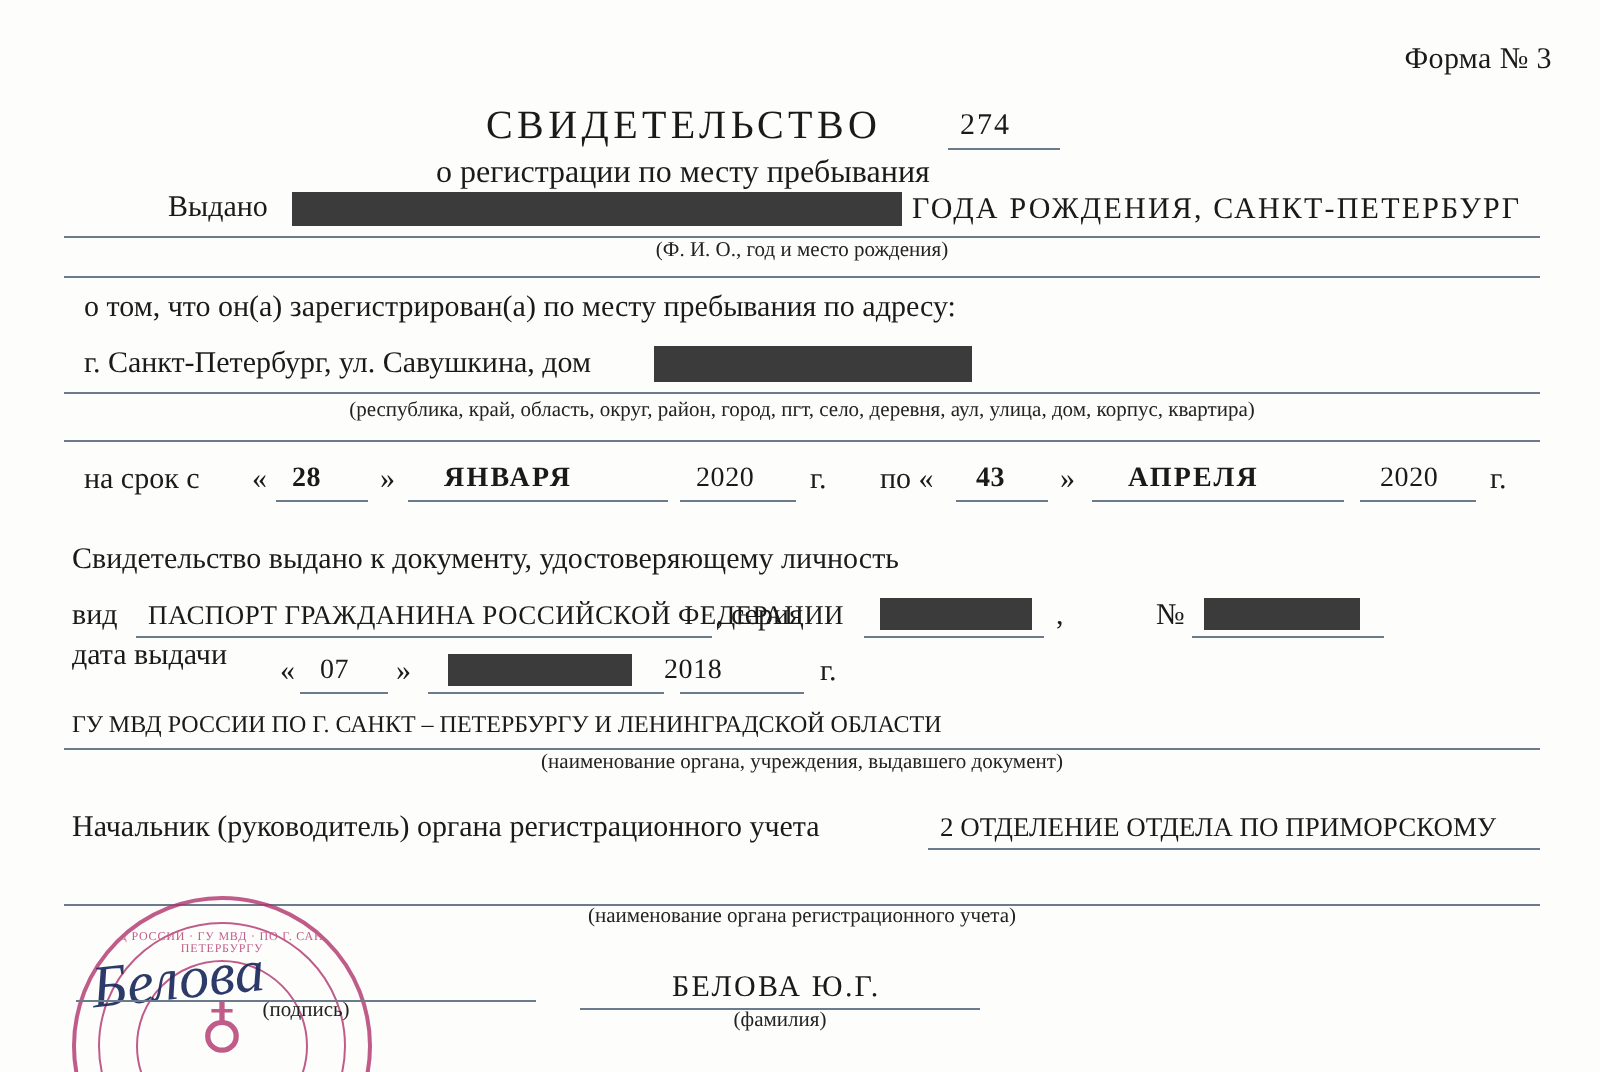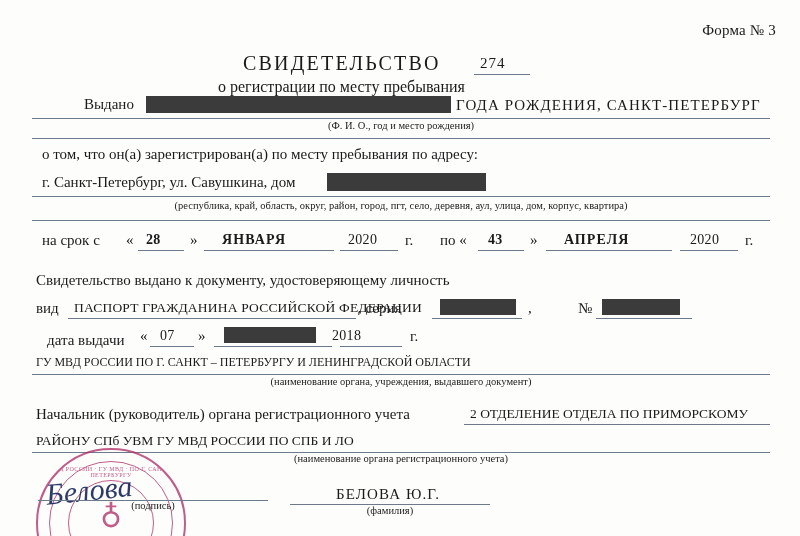--- a/index.html
+++ b/index.html
@@ -168,39 +168,38 @@
   <div class="abs" style="top:300px; left:74px; font-size:13.5px; letter-spacing:0.2px;">ПАСПОРТ ГРАЖДАНИНА РОССИЙСКОЙ ФЕДЕРАЦИИ</div>
   <div class="rule" style="top:318px; left:68px; width:288px;"></div>
   <div class="abs lbl" style="top:300px; left:358px;">, серия</div>
   <div class="abs" style="top:299px; left:440px; width:76px; height:16px; background:#3b3b3b;"></div>
   <div class="rule" style="top:318px; left:432px; width:90px;"></div>
   <div class="abs lbl" style="top:300px; left:528px;">,</div>
   <div class="abs lbl" style="top:300px; left:578px;">№</div>
   <div class="abs" style="top:299px; left:602px; width:78px; height:16px; background:#3b3b3b;"></div>
   <div class="rule" style="top:318px; left:596px; width:96px;"></div>
 
-  <div class="abs lbl" style="top:332px; left:36px;margin-left:11px;">дата выдачи</div>
+  <div class="abs lbl" style="top:320px; left:36px;">дата выдачи</div>
   <div class="abs lbl" style="top:328px; left:140px;">«</div>
   <div class="abs hand" style="top:328px; left:160px;">07</div>
   <div class="rule" style="top:346px; left:150px; width:44px;"></div>
   <div class="abs lbl" style="top:328px; left:198px;">»</div>
   <div class="abs" style="top:327px; left:224px; width:92px; height:16px; background:#3b3b3b;"></div>
   <div class="rule" style="top:346px; left:214px; width:118px;"></div>
   <div class="abs hand" style="top:328px; left:332px;">2018</div>
   <div class="rule" style="top:346px; left:340px; width:62px;"></div>
   <div class="abs lbl" style="top:328px; left:410px;">г.</div>
 
   <div class="abs" style="top:355px; left:36px; font-size:12px;">ГУ  МВД  РОССИИ  ПО  Г. САНКТ – ПЕТЕРБУРГУ  И  ЛЕНИНГРАДСКОЙ ОБЛАСТИ</div>
   <div class="rule" style="top:374px; left:32px; width:738px;"></div>
   <div class="abs small-caption" style="top:376px; left:32px; width:738px;">(наименование органа, учреждения, выдавшего документ)</div>
 
   <div class="abs lbl" style="top:406px; left:36px;">Начальник (руководитель) органа регистрационного учета</div>
   <div class="abs" style="top:406px; left:470px; font-size:13.5px;">2 ОТДЕЛЕНИЕ ОТДЕЛА  ПО ПРИМОРСКОМУ</div>
   <div class="rule" style="top:424px; left:464px; width:306px;"></div>
-  <div class="abs" style="top:433px; left:36px; font-size:13.5px;">РАЙОНУ СПб УВМ  ГУ  МВД  РОССИИ  ПО СПБ  И  ЛО</div>
   <div class="rule" style="top:452px; left:32px; width:738px;"></div>
   <div class="abs small-caption" style="top:453px; left:32px; width:738px;">(наименование органа регистрационного учета)</div>
 
   <div class="stamp">
     <div class="stamp-txt-top">МВД РОССИИ · ГУ МВД · ПО Г. САНКТ-ПЕТЕРБУРГУ</div>
     <div class="stamp-inner"></div>
     <div class="stamp-eagle">♁</div>
 
   </div>
 

